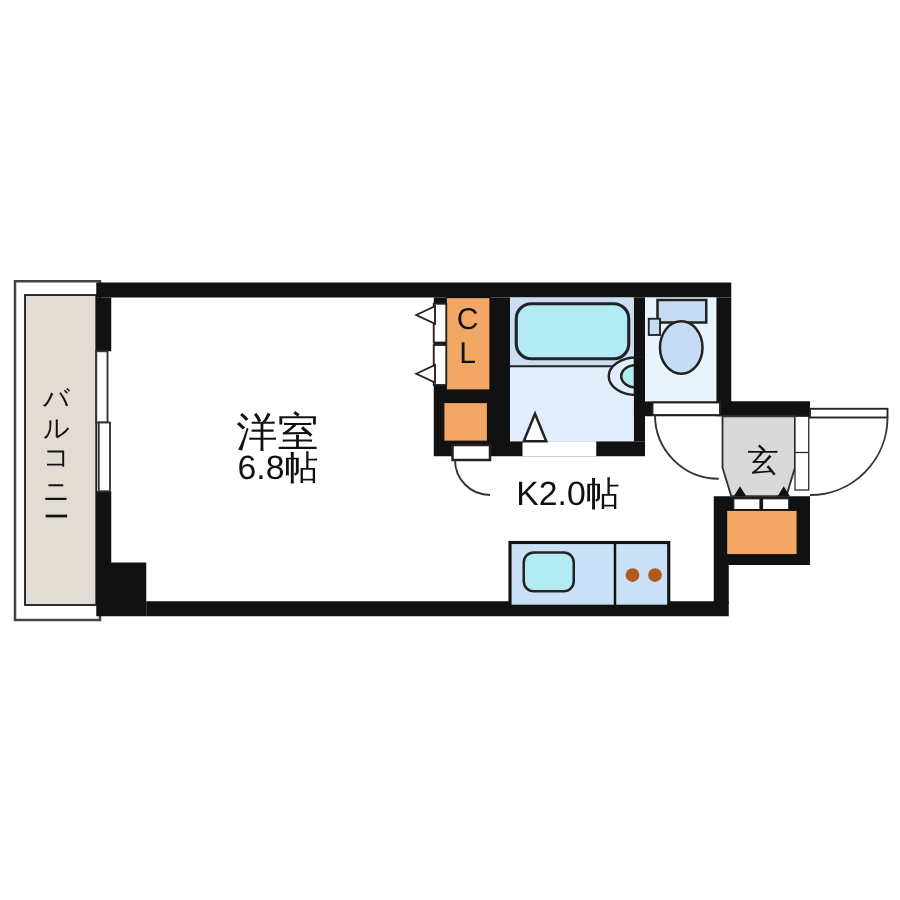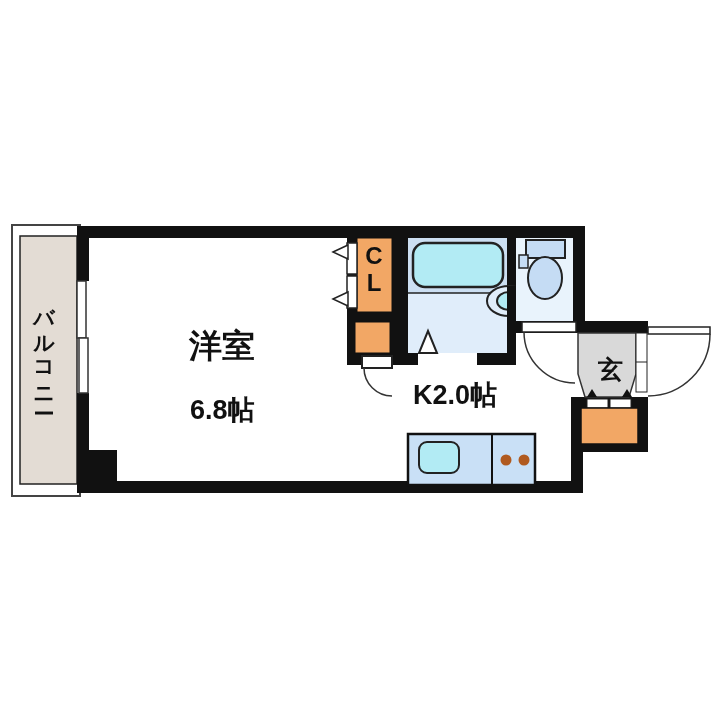--- a/index.html
+++ b/index.html
@@ -8,34 +8,34 @@
     width:720px;height:720px;
     background:#ffffff;
     font-family:"Liberation Sans","DejaVu Sans",sans-serif;
     overflow:hidden;
   }
   #plan-svg{position:absolute;left:0;top:0;}
   .lbl{
     position:absolute;
     color:#111;
     font-family:"Liberation Sans","DejaVu Sans",sans-serif;
-    font-weight:700;
+    font-weight:400;
     white-space:nowrap;
     line-height:1.1;
   }
   .lbl-balcony{
     left:33px;top:294px;
     font-size:21px;
     writing-mode:vertical-rl;
     text-orientation:mixed;
     letter-spacing:3px;
     white-space:normal;
   }
   .lbl-room{left:189px;top:328px;font-size:33px;}
-  .lbl-room-size{left:190px;top:360px;font-size:27px;margin-top:36px;}
+  .lbl-room-size{left:190px;top:360px;font-size:27px;}
   .lbl-kitchen{left:413px;top:381px;font-size:27px;}
   .lbl-closet{
     left:365px;top:243px;
     font-size:24px;
     width:18px;
     word-break:break-all;
     white-space:normal;
     line-height:1.12;
     text-align:center;
   }

